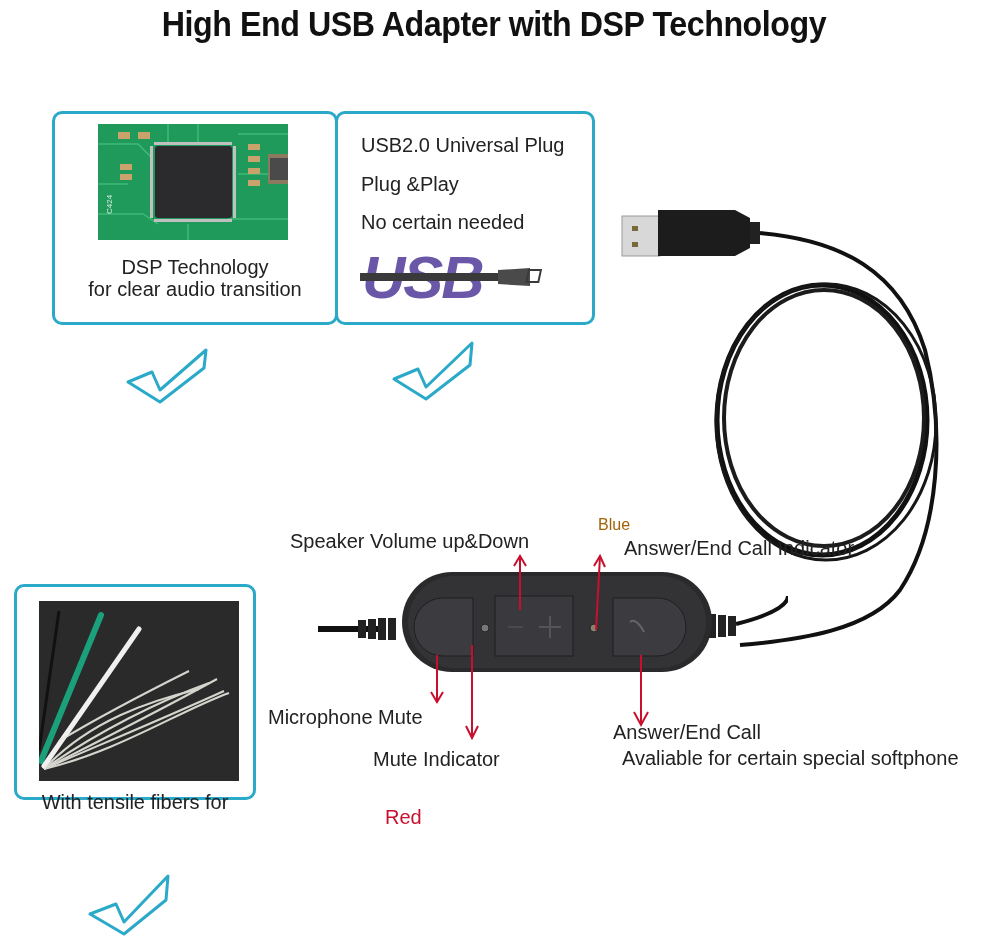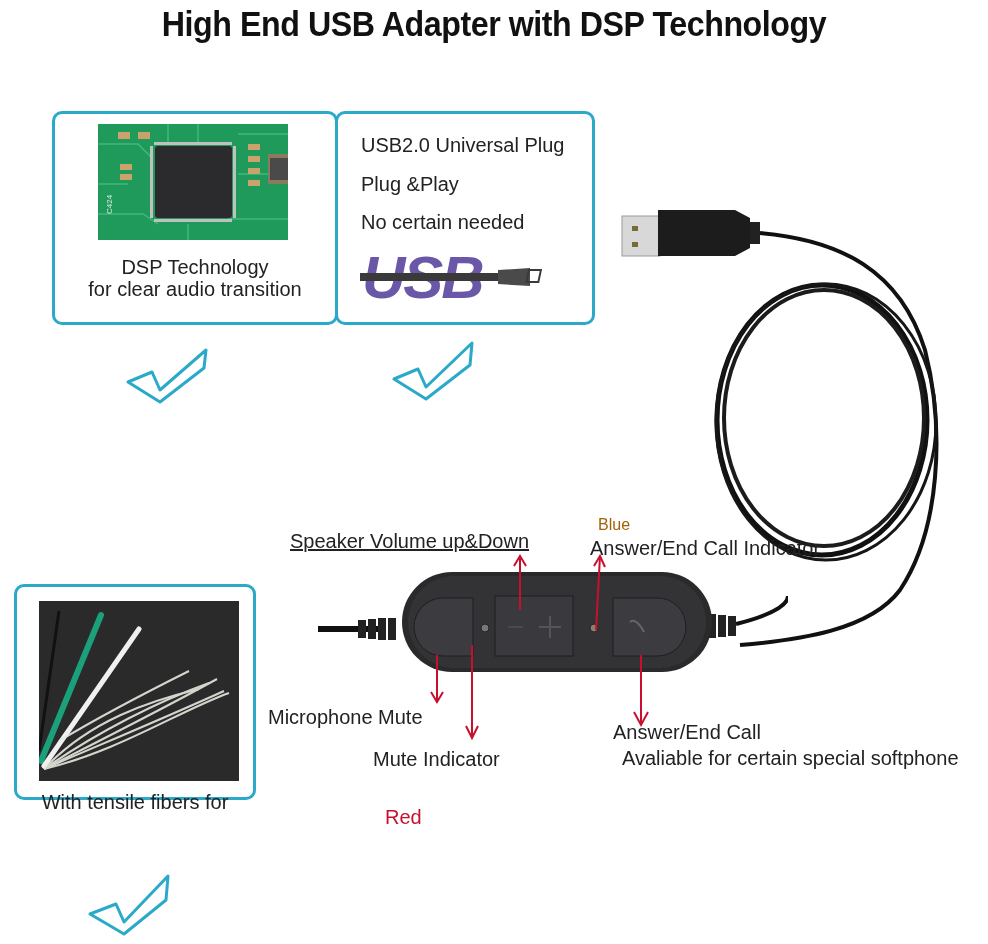--- a/index.html
+++ b/index.html
@@ -158,23 +158,23 @@
 
       <path d="M472 645 V738"></path>
         <path d="M466 726 L472 738 L478 726"></path>
 
       <path d="M641 655 V725"></path>
         <path d="M634 712 L641 725 L648 712"></path>
     </g>
   </svg>
 </div>
 
-<div class="abs lbl" style="left:290px; top:530px;text-decoration:underline;">Speaker Volume up&amp;Down</div>
+<div class="abs lbl" style="left:290px; top:530px;">Speaker Volume up&amp;Down</div>
 <div class="abs lbl-blue" style="left:598px; top:516px;">Blue</div>
-<div class="abs lbl" style="left:590px; top:537px;">Answer/End Call Indicator</div>
+<div class="abs lbl" style="left:624px; top:537px;">Answer/End Call Indicator</div>
 <div class="abs lbl" style="left:268px; top:706px;">Microphone Mute</div>
 <div class="abs lbl" style="left:373px; top:748px;">Mute Indicator</div>
 <div class="abs lbl-red" style="left:385px; top:806px;text-align:right;">Red</div>
 <div class="abs lbl" style="left:613px; top:721px;">Answer/End Call</div>
 <div class="abs lbl" style="left:622px; top:747px;text-align:right;">Avaliable for certain special softphone</div>
 
 <div class="abs card" style="left:14px; top:584px; width:242px; height:216px;">
   <div class="abs" style="left:22px; top:14px; width:200px; height:180px; overflow:hidden;">
     <svg width="200" height="180" viewBox="0 0 200 180">
       <rect width="200" height="180" fill="#2a2a2a"></rect>

